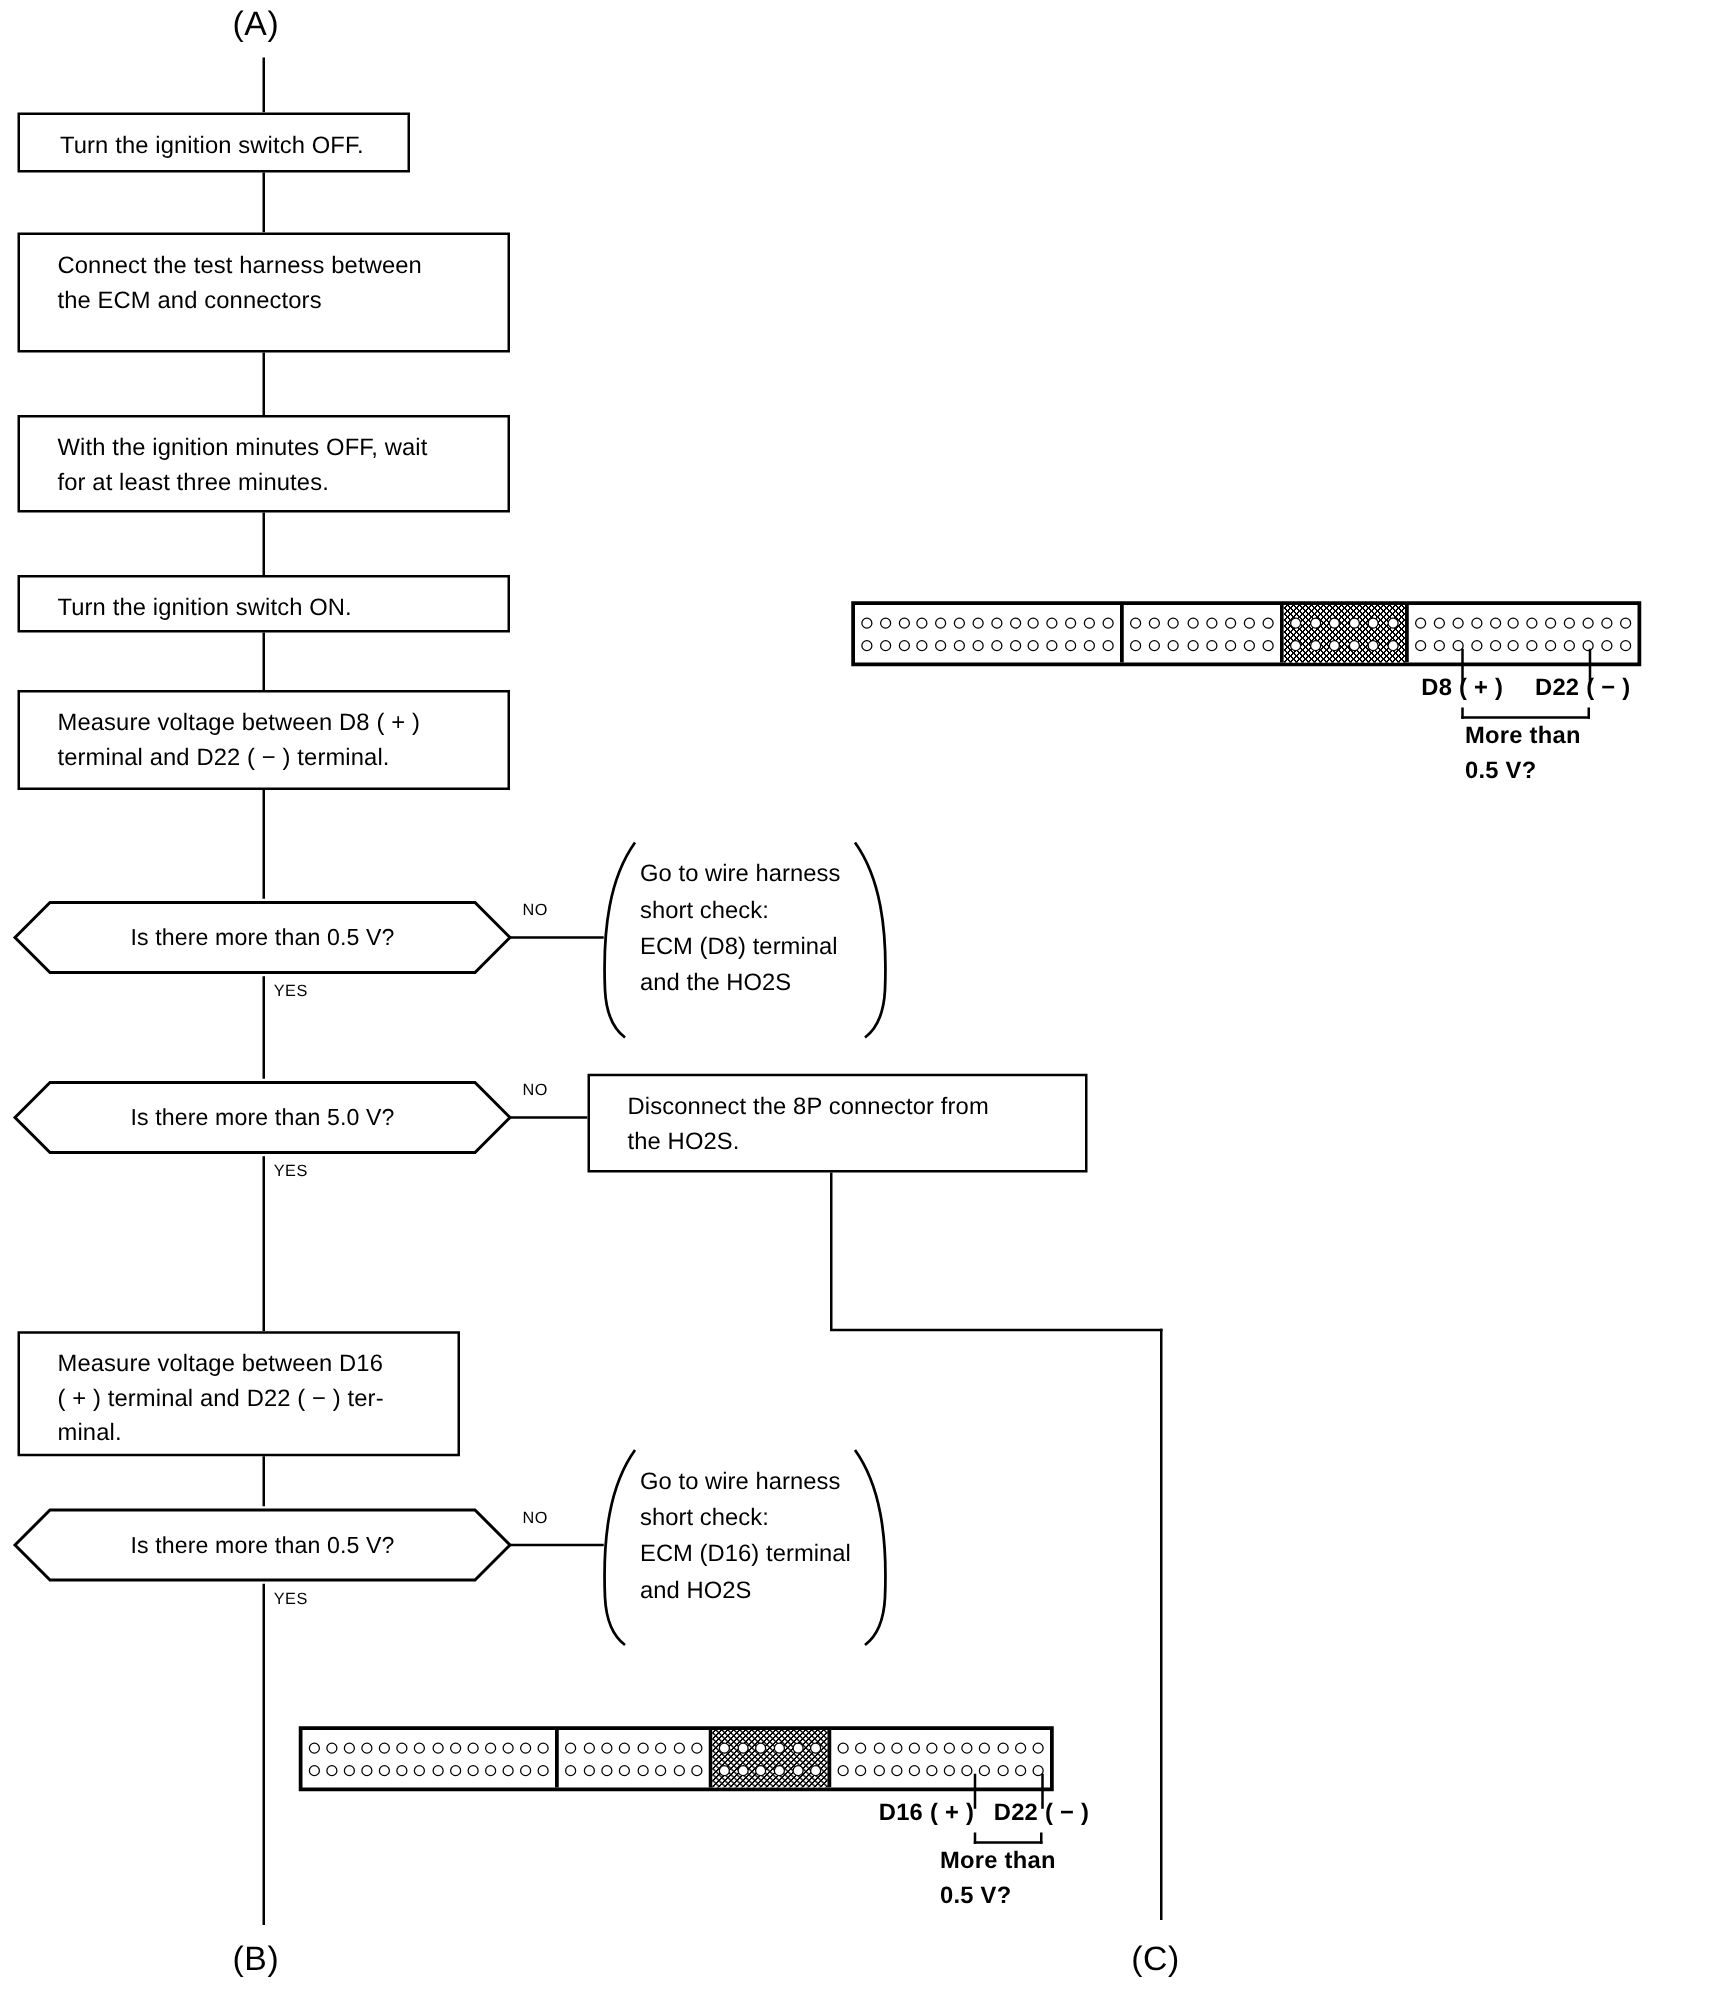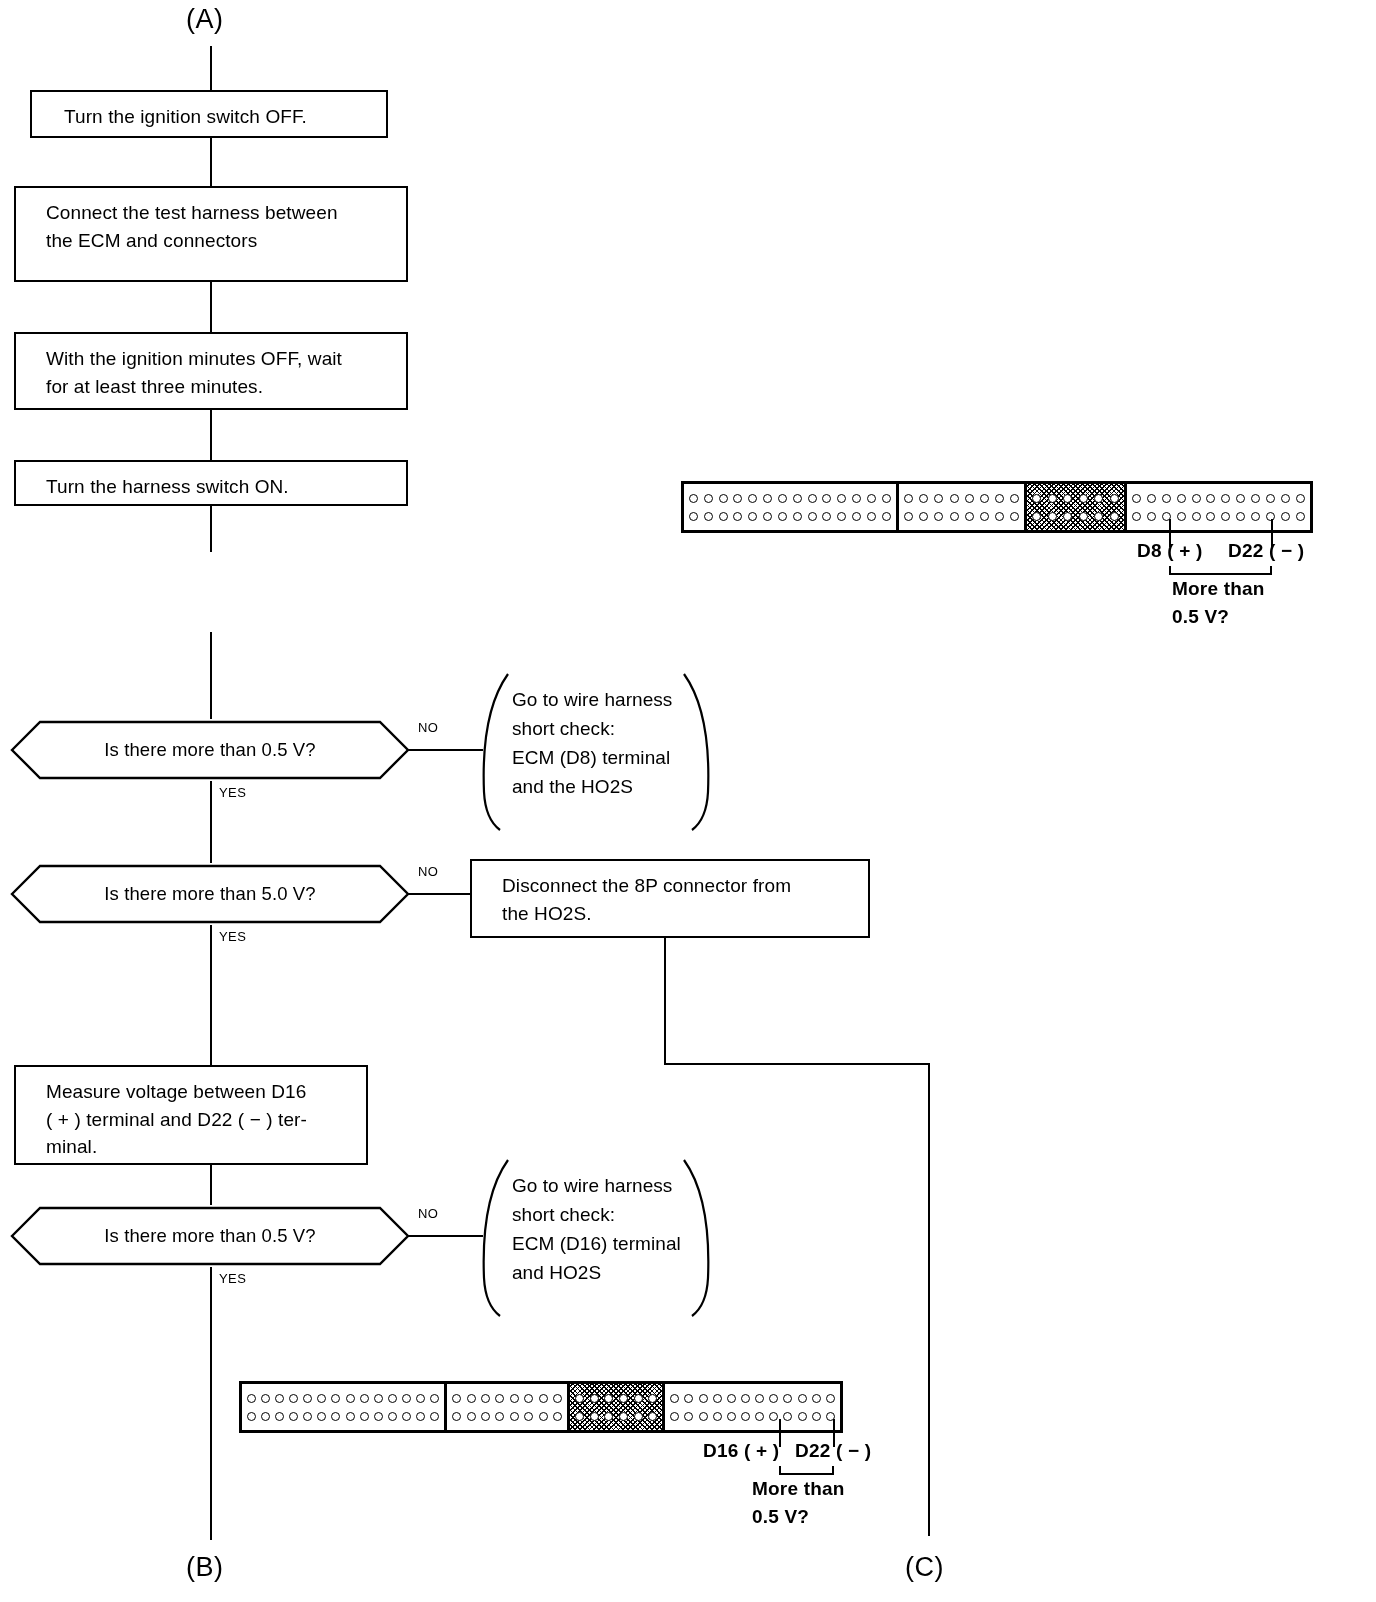--- a/index.html
+++ b/index.html
@@ -159,34 +159,36 @@
   }
 </style>
 </head>
 <body>
 
 <div id="page">
 
   <div class="marker" style="left:186px; top:4px;">(A)</div>
   <div class="vline" style="left:210px; top:46px; height:44px;"></div>
 
-  <div class="box" style="left:30px; top:90px; width:358px; height:48px;padding-left:32px;">Turn the ignition switch OFF.</div>
+  <div class="box" style="left:14px; top:90px; width:314px; height:48px;padding-left:32px;">Turn the ignition switch OFF.</div>
   <div class="vline" style="left:210px; top:138px; height:48px;"></div>
 
   <div class="box" style="left:14px; top:186px; width:394px; height:96px;">Connect the test harness between
 the  ECM  and  connectors</div>
   <div class="vline" style="left:210px; top:282px; height:50px;"></div>
 
   <div class="box" style="left:14px; top:332px; width:394px; height:78px;">With the ignition minutes OFF, wait
 for at least three minutes.</div>
   <div class="vline" style="left:210px; top:410px; height:50px;"></div>
 
-  <div class="box" style="left:14px; top:460px; width:394px; height:46px;">Turn the harness switch ON.</div>
+  <div class="box" style="left:14px; top:460px; width:394px; height:46px;">Turn the ignition switch ON.</div>
   <div class="vline" style="left:210px; top:506px; height:46px;"></div>
 
+  <div class="box" style="left:14px; top:552px; width:394px; height:80px;">Measure voltage between D8 ( + )
+terminal and D22 ( − ) terminal.</div>
   <div class="vline" style="left:210px; top:632px; height:87px;"></div>
 
   <div class="hex-wrap" style="left:10px; top:719px; width:400px; height:62px;">
     <svg width="400" height="62" viewBox="0 0 400 62">
       <polygon points="2,31 30,3 370,3 398,31 370,59 30,59" fill="#ffffff" stroke="#000000" stroke-width="2.4"></polygon>
     </svg>
     <div class="hex-label">Is there more than 0.5 V?</div>
   </div>
 
   <div class="hline" style="left:408px; top:749px; width:75px;"></div>

